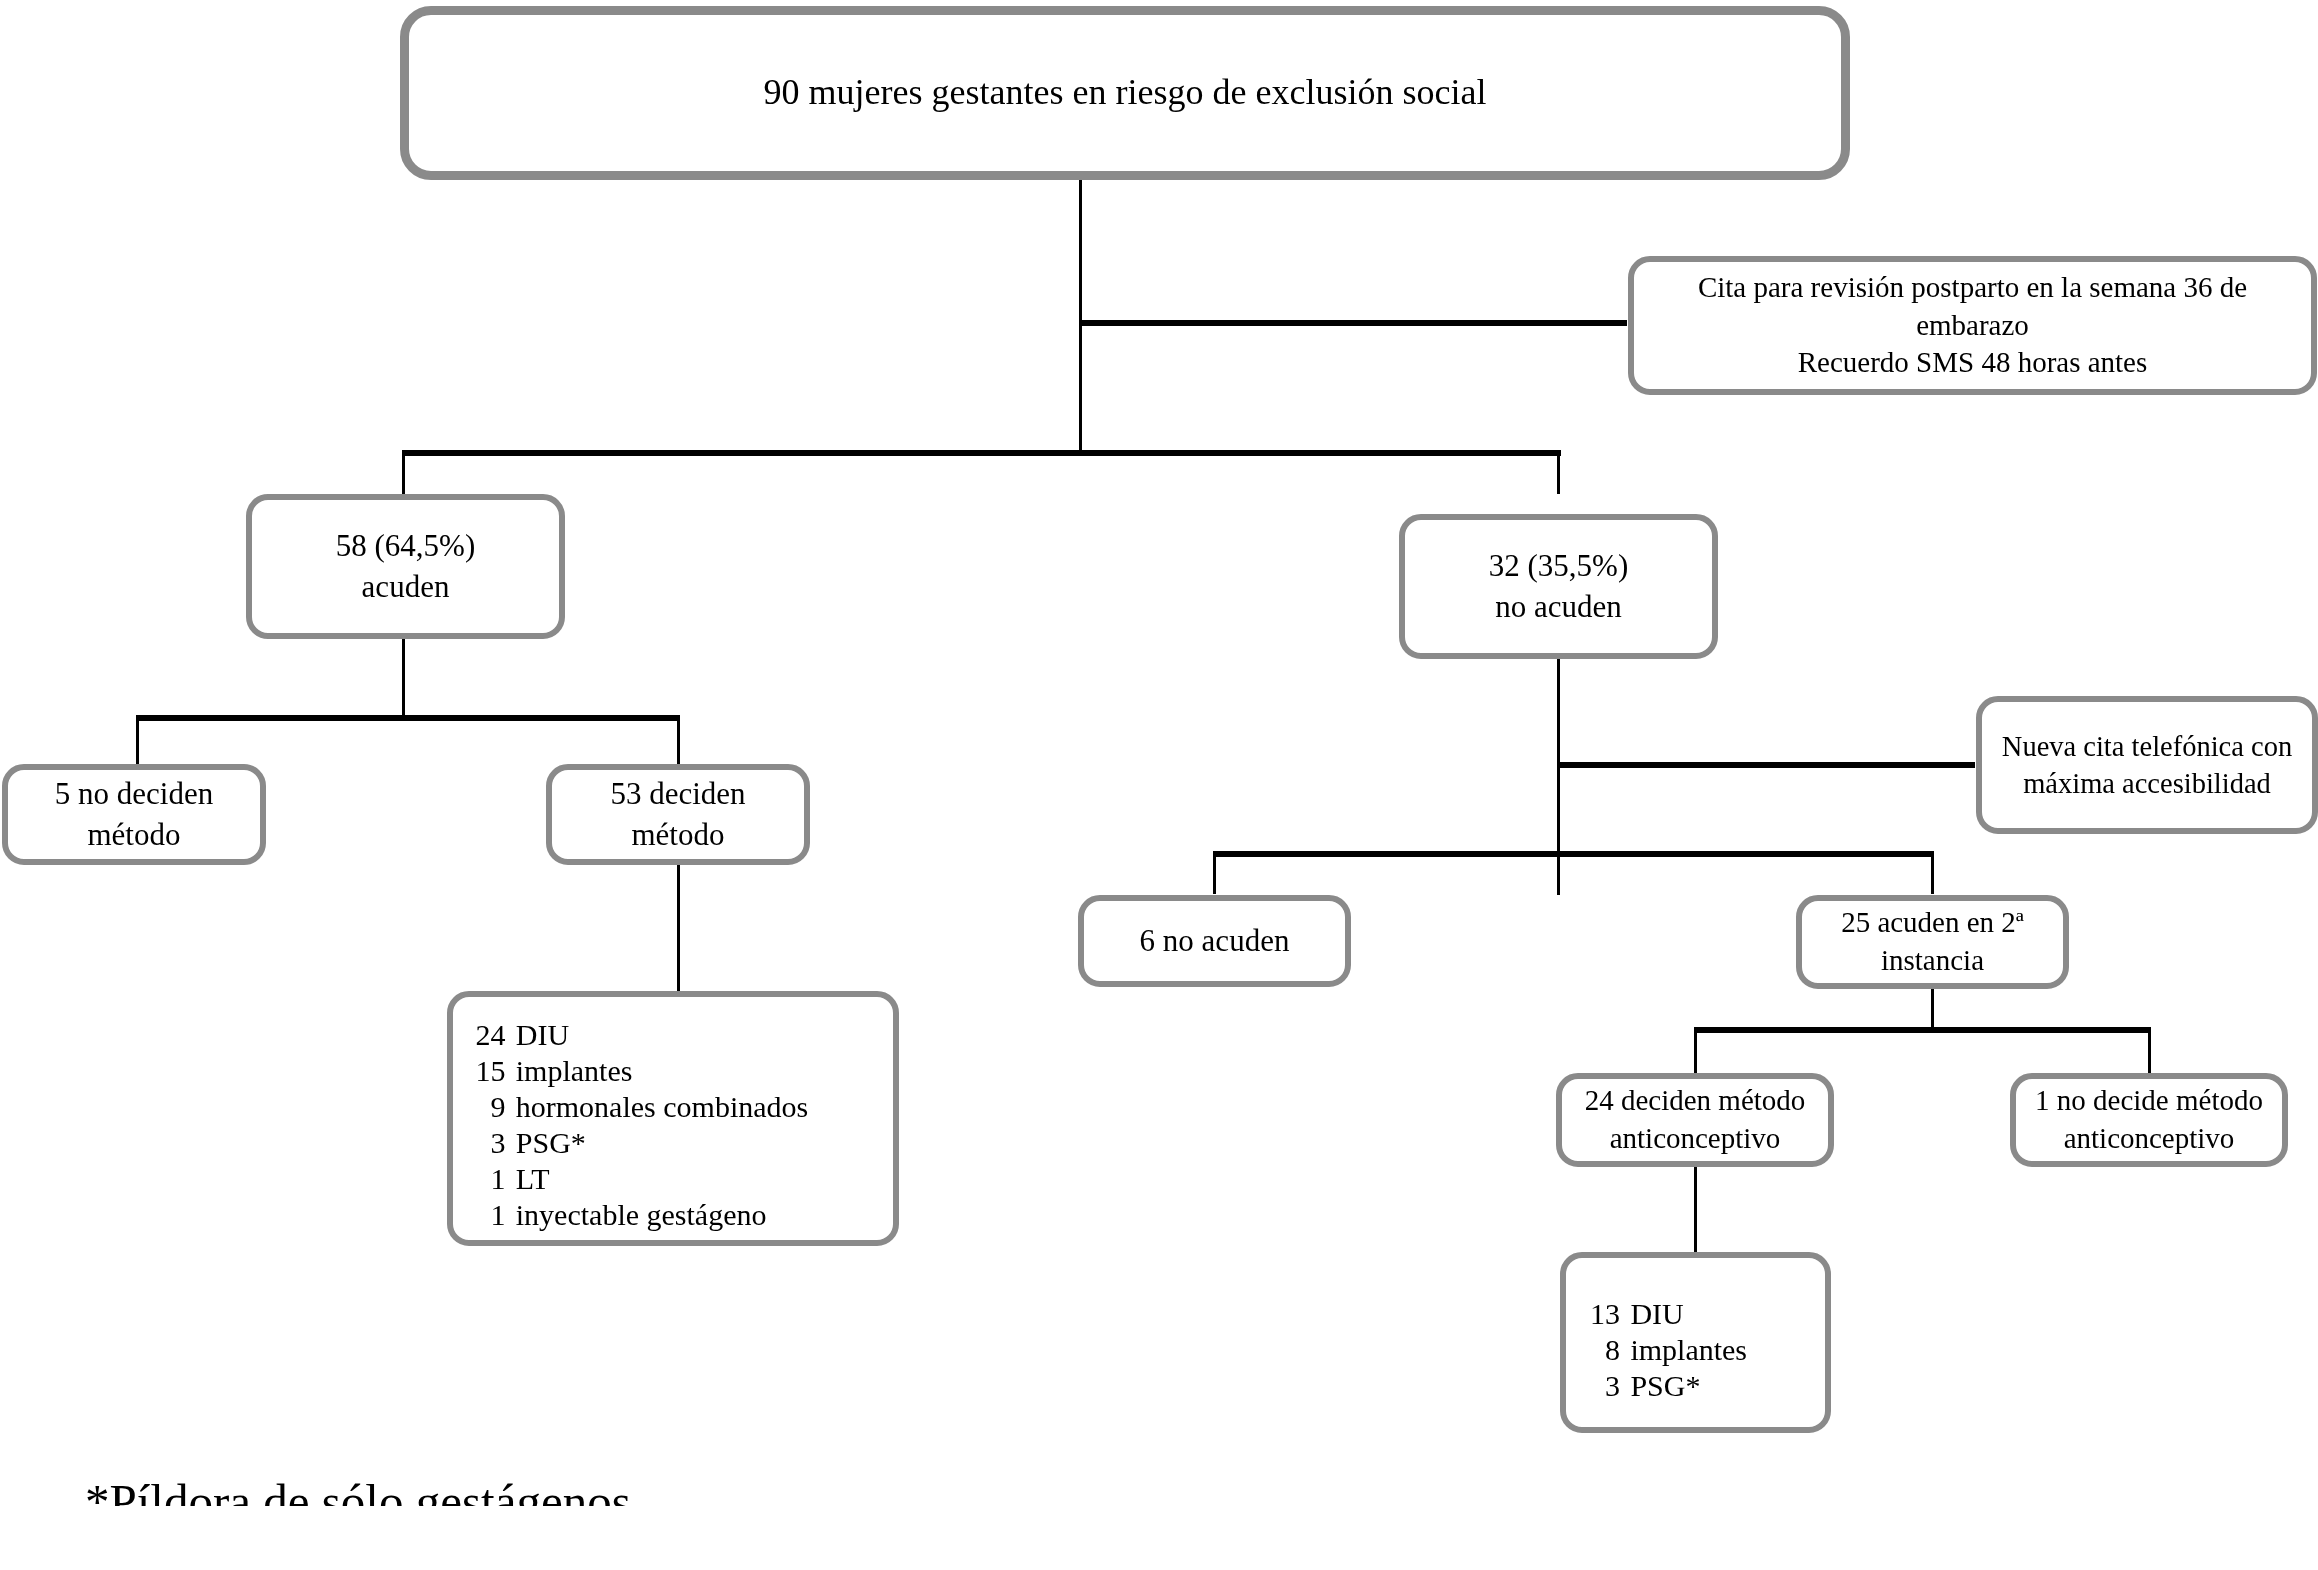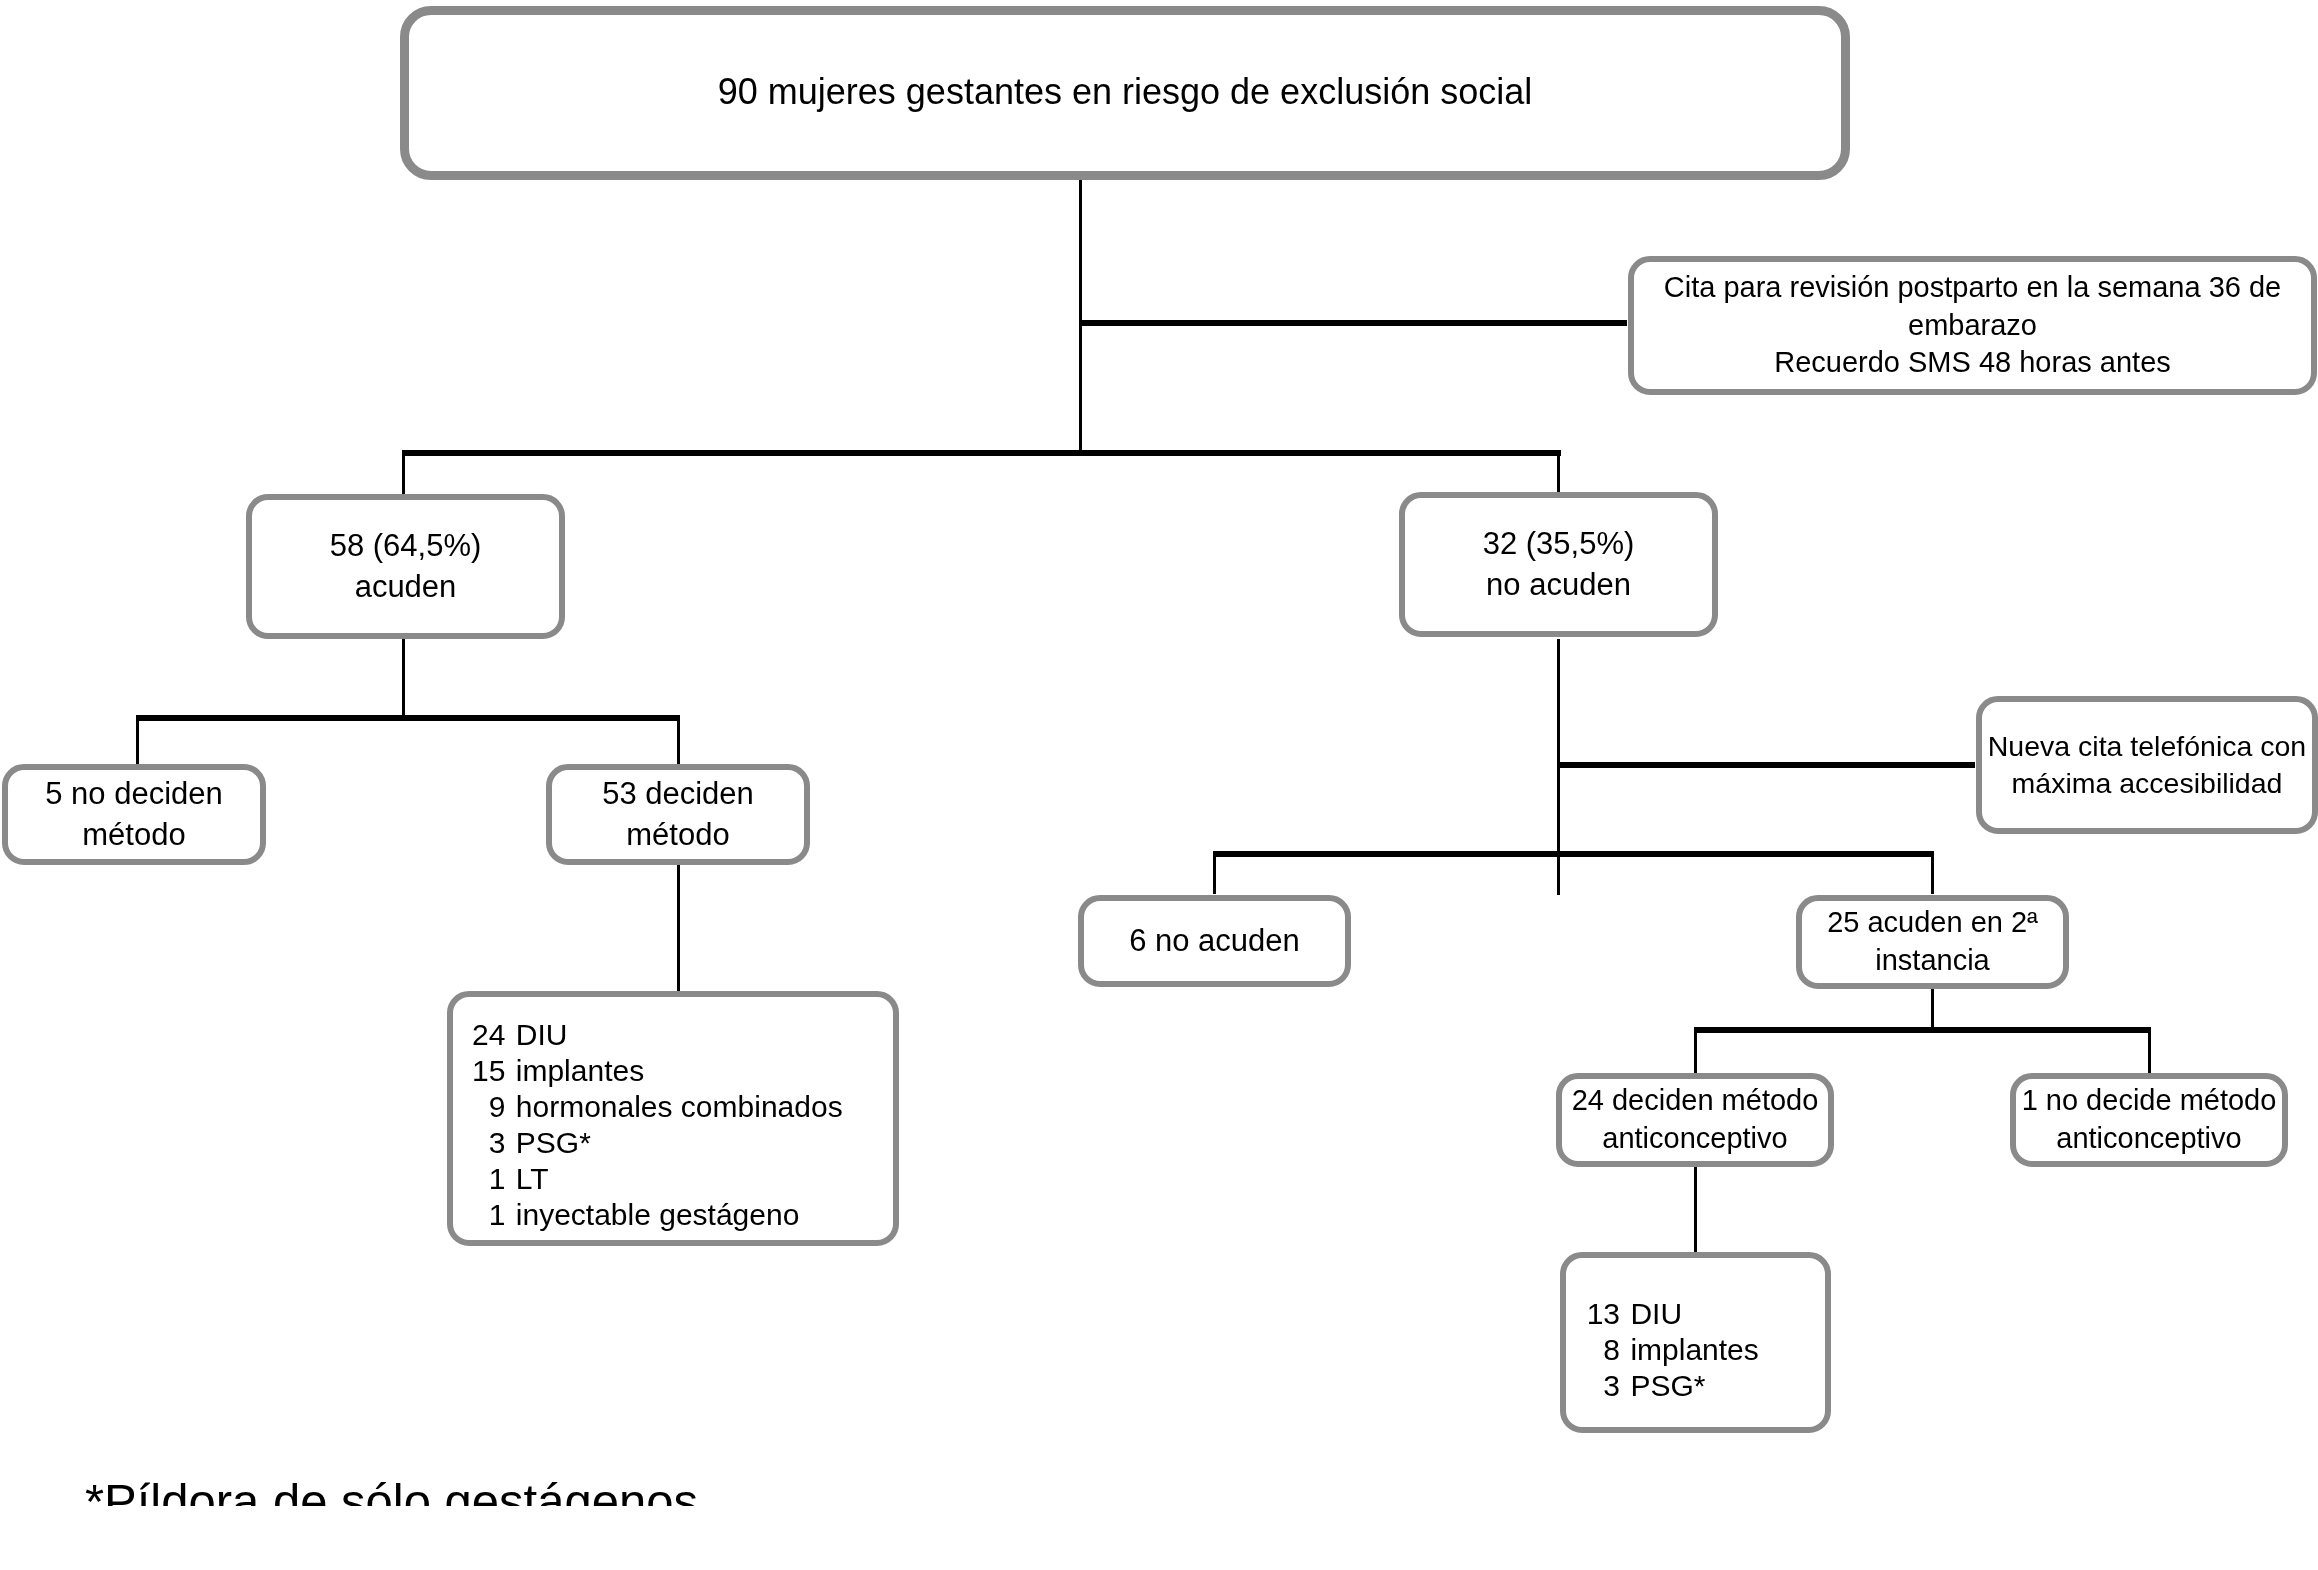--- a/index.html
+++ b/index.html
@@ -1,18 +1,18 @@
 <!DOCTYPE html>
 <html style="font-size:11px"><head>
 <meta charset="utf-8">
 <style>
   html,body{margin:0;padding:0;background:#ffffff;}
   .canvas{
     position:relative;width:2319px;height:1506px;background:#ffffff;
-    font-family:Liberation Sans, sans-serif;color:#000;overflow:hidden;
+    font-family:Liberation Serif, serif;color:#000;overflow:hidden;
   }
   .box{
     position:absolute;box-sizing:border-box;background:#ffffff;
     border:6.3px solid #8a8a8a;border-radius:22px;
     display:flex;flex-direction:column;align-items:center;justify-content:center;
     text-align:center;line-height:1.3;
   }
   .box--root{border-width:9px;border-radius:31px;}
   .bline{white-space:nowrap;}
   .listbox{align-items:flex-start;justify-content:flex-start;text-align:left;}
@@ -59,21 +59,21 @@
     <div class="bline">Cita para revisión postparto en la semana 36 de</div>
     <div class="bline">embarazo</div>
     <div class="bline">Recuerdo SMS 48 horas antes</div>
   </div>
 
   <div class="box" style="left:246px;top:494px;width:319px;height:145px;font-size:31px;">
     <div class="bline">58 (64,5%)</div>
     <div class="bline">acuden</div>
   </div>
 
-  <div class="box" style="left:1399px;top:492px;width:319px;height:145px;font-size:31px;">
+  <div class="box" style="left:1399px;top:514px;width:319px;height:145px;font-size:31px;">
     <div class="bline">32 (35,5%)</div>
     <div class="bline">no acuden</div>
   </div>
 
   <div class="box" style="left:2px;top:764px;width:264px;height:101px;font-size:31px;">
     <div class="bline">5 no deciden</div>
     <div class="bline">método</div>
   </div>
 
   <div class="box" style="left:546px;top:764px;width:264px;height:101px;font-size:31px;">

